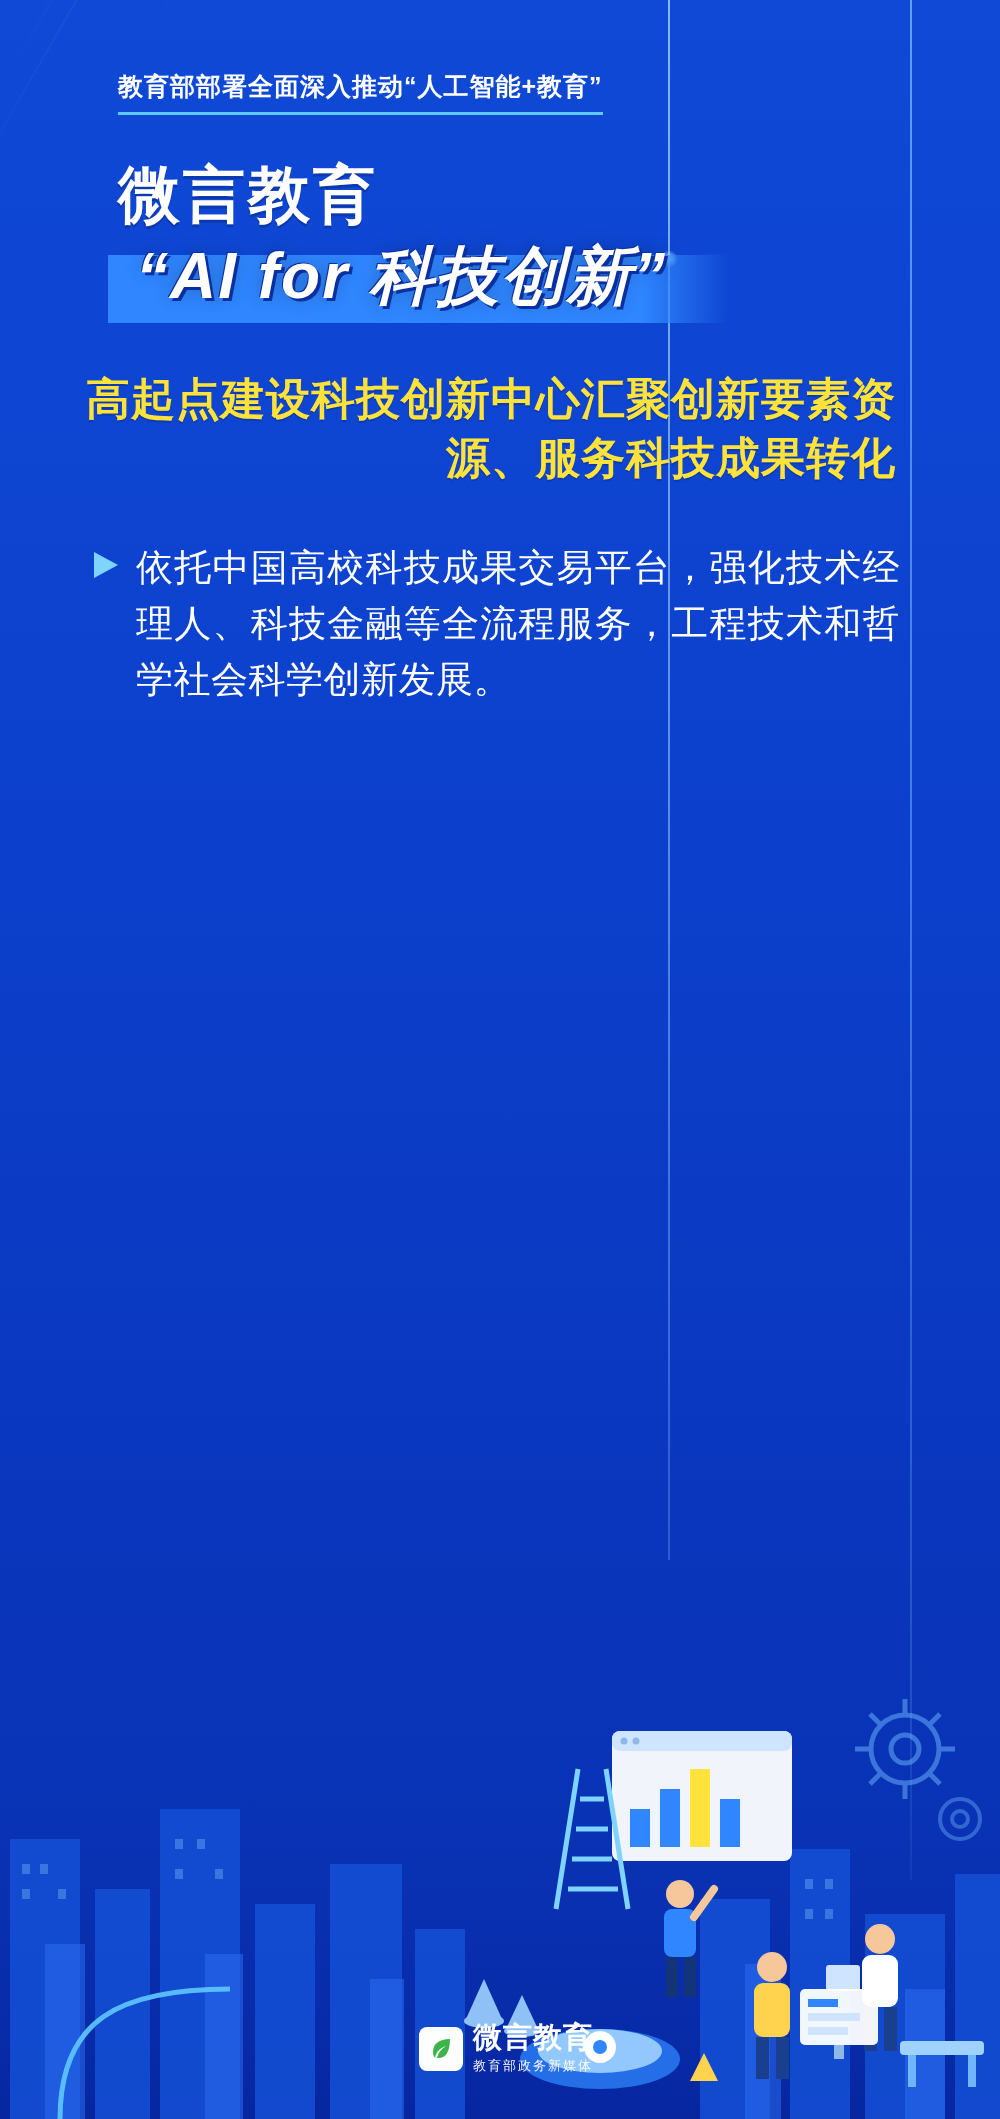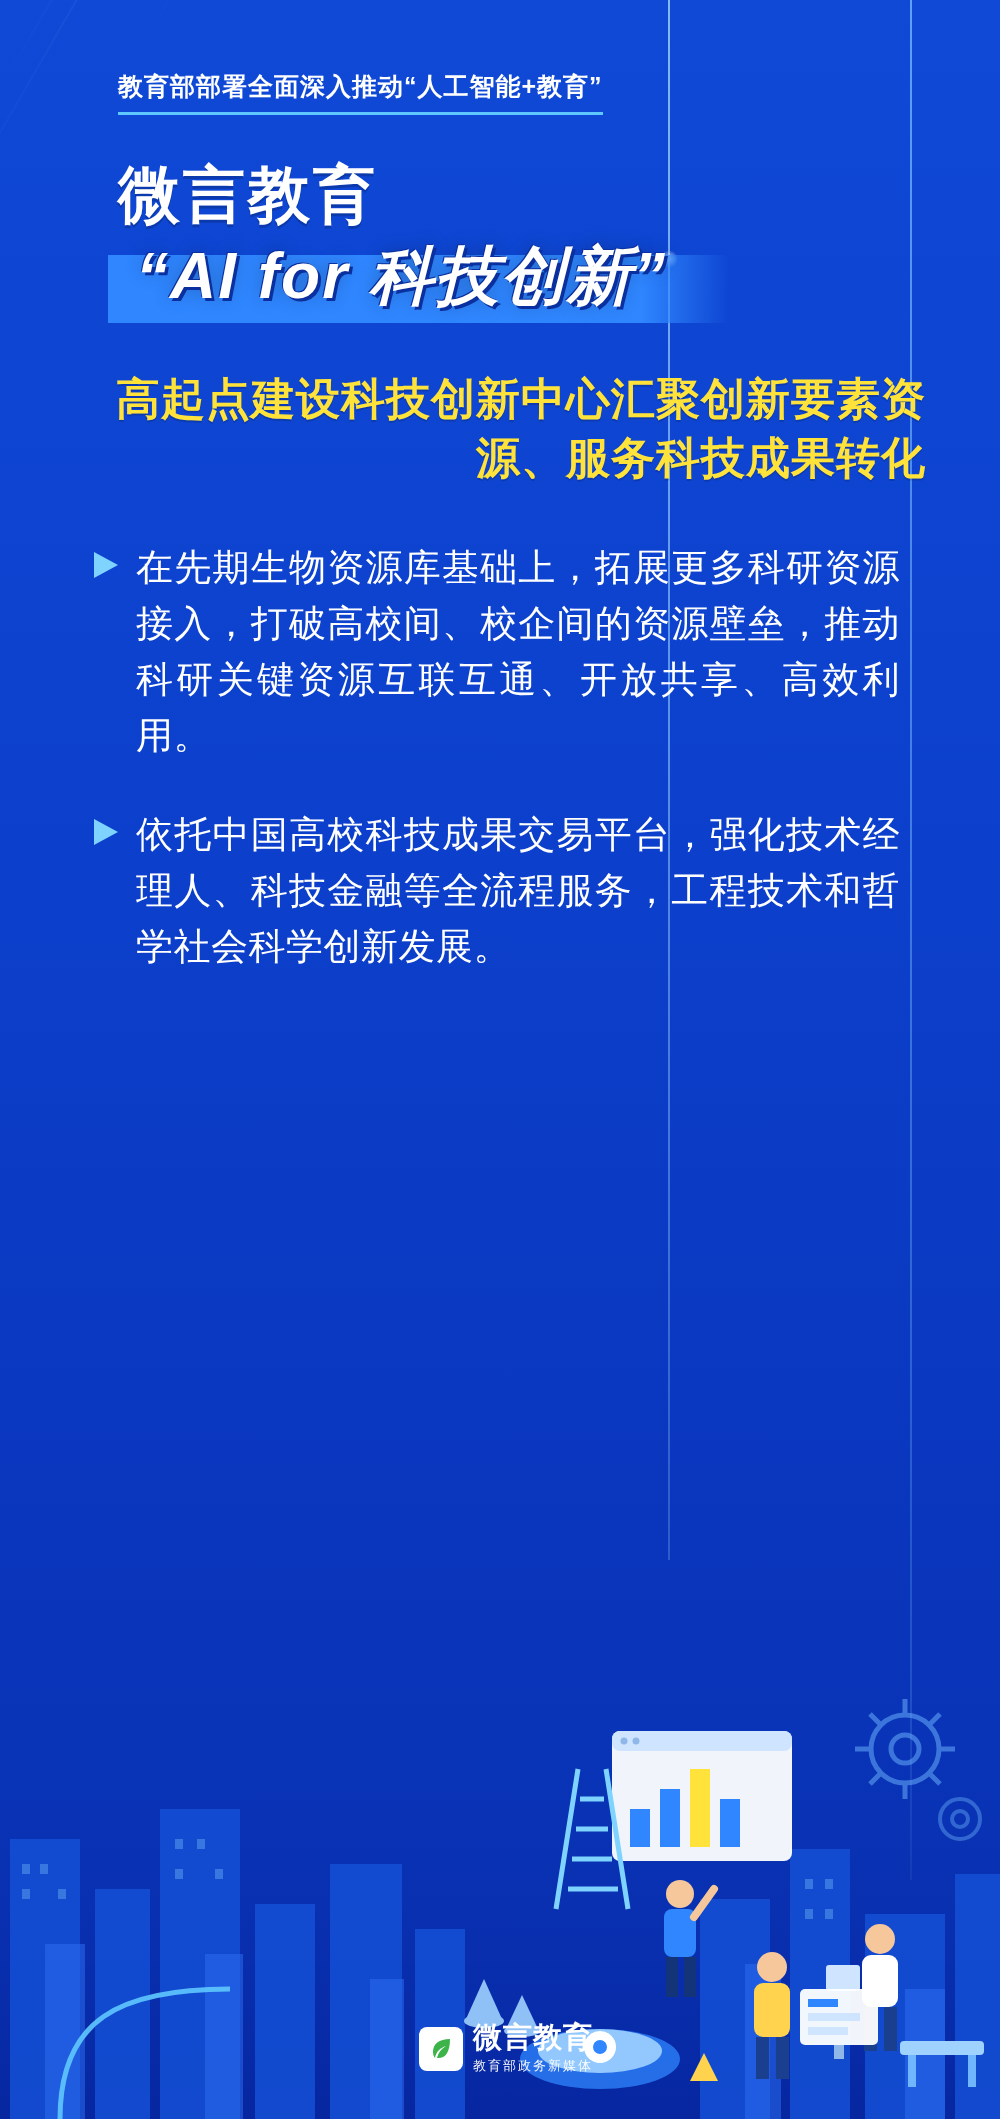--- a/index.html
+++ b/index.html
@@ -89,21 +89,21 @@
     font-weight: bold;
     font-style: italic;
     letter-spacing: 2px;
     white-space: nowrap;
     text-shadow:
       3px 3px 0 #0a2f9e,
       -1px -1px 0 #0a2f9e,
       0 0 18px rgba(0,0,0,0.25);
   }
   .subtitle {
-    margin: 46px 34px 0 0;
+    margin: 46px 64px 0 0;
     text-align: right;
     color: #ffe23a;
     font-size: 44px;
     font-weight: bold;
     line-height: 1.35;
     letter-spacing: 1px;
     text-shadow: 0 2px 0 rgba(0,0,0,0.15);
   }
   .bullets {
     margin: 52px 0 0 0;
@@ -182,24 +182,20 @@
 
     <div class="title-main">微言教育</div>
 
     <div class="title-band">
       <div class="title-ai">“AI for 科技创新”</div>
     </div>
 
     <div class="subtitle">高起点建设科技创新中心汇聚创新要素资源、服务科技成果转化</div>
 
     <div class="bullets">
-      <div class="bullet">
-        <span class="arrow"></span>
-        <span class="btext">在先期生物资源库基础上，拓展更多科研资源接入，打破高校间、校企间的资源壁垒，推动科研关键资源互联互通、开放共享、高效利用。</span>
-      </div>
       <div class="bullet">
         <span class="arrow"></span>
         <span class="btext">依托中国高校科技成果交易平台，强化技术经理人、科技金融等全流程服务，工程技术和哲学社会科学创新发展。</span>
       </div>
     </div>
   </div>
 
   <svg class="cityscape" viewBox="0 0 1000 430" preserveAspectRatio="none">
     <defs>
       <linearGradient id="bgfade" x1="0" y1="0" x2="0" y2="1">

